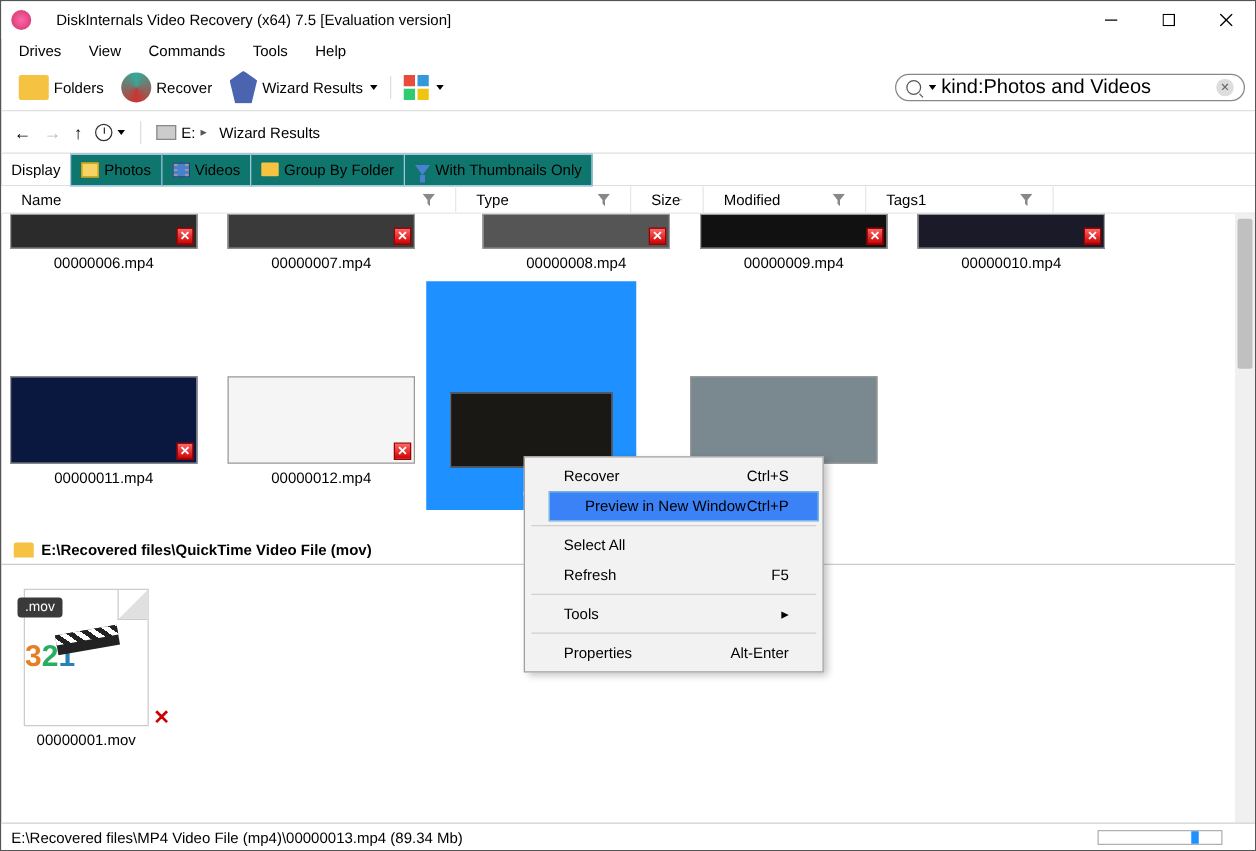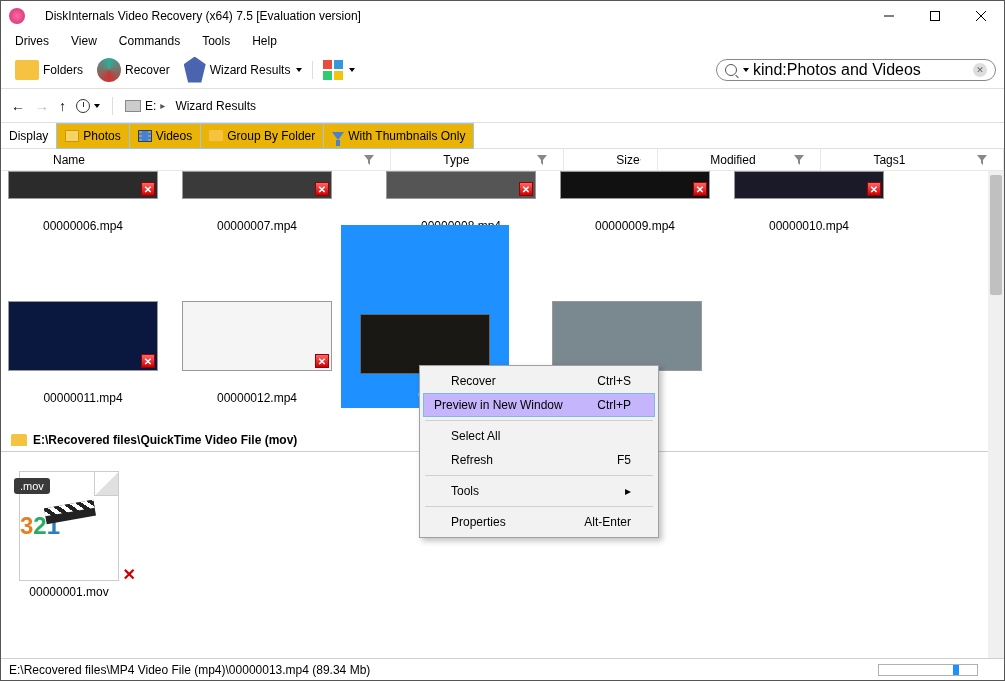--- a/index.html
+++ b/index.html
@@ -30,38 +30,38 @@
   .breadcrumb { height: 34px; display: flex; align-items: center; padding: 0 10px; gap: 10px; border-bottom: 1px solid #e0e0e0; }
   .bc-arrow { font-size: 14px; color: #000; }
   .bc-arrow.disabled { color: #bbb; }
   .bc-sep { height: 18px; width:1px; background:#ddd; margin: 0 2px;}
   .crumb { display:flex; align-items:center; gap:4px; }
   .crumb-arrow { font-size:10px; color:#555; }
   
   
   .filterbar { height: 26px; display:flex; align-items:center; border-bottom:1px solid #e0e0e0; }
   .filterbar .fb-label { padding: 0 8px; }
-  .filterbar .fb-btn { display:flex;align-items:center;gap:4px;padding:0 8px;height:26px;border:1px solid #9fc6e6;background:#eab308; }
+  .filterbar .fb-btn { display:flex;align-items:center;gap:4px;padding:0 8px;height:26px;border:1px solid #9fc6e6;background:#0f766e; }
   .filterbar .fb-btn + .fb-btn { border-left:none; }
   
   
   .cols { height: 22px; display:flex; align-items:center; border-bottom:1px solid #e8e8e8; background:#fff; }
-  .col { display:flex;align-items:center;justify-content:space-between;padding:0 16px;height:100%;border-right:1px solid #e8e8e8;margin-left:36px; }
+  .col { display:flex;align-items:center;justify-content:space-between;padding:0 16px;height:100%;border-right:1px solid #e8e8e8; }
   .col .funnel { width:10px;height:10px; }
   
   
   .content-wrap { display:flex; height: calc(681px - 30px - 20px - 38px - 34px - 26px - 22px - 22px); }
   .content { flex:1; overflow:hidden; position:relative; }
   .scrollbar-v { width:16px; background:#f0f0f0; position:relative; }
   .scrollbar-v .thumb { position:absolute; left:2px; right:2px; top:4px; height:120px; background:#c0c0c0; border-radius:2px; }
   .row-thumbs { display:flex; gap:18px; padding: 0 4px 8px 4px; }
   .thumb-item { display:flex; flex-direction:column; align-items:center; width: 156px; }
   .thumb-img { width:150px; height:28px; background:#2b2b2b; position:relative; border:1px solid #999; }
   .thumb-img .xmark { position:absolute; right:2px; bottom:2px; width:14px; height:14px; background:linear-gradient(#f66,#c00); display:flex;align-items:center;justify-content:center;color:#fff;font-size:10px;font-weight:bold;border:1px solid #900; }
-  .thumb-label { margin-top:20px; }
+  .thumb-label { margin-top:4px; }
   
   .selected-item { width:168px; height:183px; background:#1e90ff; display:flex;flex-direction:column;align-items:center;justify-content:flex-end;padding-bottom:6px; position:relative; margin-left: 340px; margin-top: -6px; }
   .selected-item .thumb-img { width:130px; height:60px; border:1px solid #666; margin-bottom:28px;}
   .selected-item .thumb-label { color:#fff; position:absolute; bottom:6px; }
   .item11 .thumb-img { background:#0a1840; height:70px;width:150px; }
   .item12 .thumb-img { background:#f5f5f5; height:70px;width:150px; }
   .item14 .thumb-img { background:#7a8890; height:70px;width:150px; }
   
   
   .folder-group { display:flex;align-items:center;gap:6px;padding:4px 6px;position:absolute;top:258px;left:4px;font-weight:bold; }
@@ -77,21 +77,21 @@
   .mov-badge { position:absolute; top:6px; left:-6px; background:#3a3a3a;color:#fff;font-size:11px;padding:2px 6px;border-radius:3px; }
   .mov-321 { font-size:24px;font-weight:bold; }
   .mov-321 .c1{color:#e67e22;} .mov-321 .c2{color:#27ae60;} .mov-321 .c3{color:#2980b9;}
   .mov-clap { width:50px;height:16px;background:#222;position:absolute;top:32px;left:25px;transform:rotate(-10deg); }
   .mov-clap::before{content:"";position:absolute;top:0;left:0;right:0;height:8px;background:repeating-linear-gradient(45deg,#fff,#fff 4px,#222 4px,#222 8px);}
   .mov-x { position:absolute; right:-18px; bottom:-4px; color:#c00;font-weight:bold;font-size:16px; }
   
   
   .context-menu { position:absolute; top:364px; left:418px; width:240px; background:#f2f2f2; border:1px solid #a0a0a0; box-shadow:3px 3px 6px rgba(0,0,0,0.25); padding:3px; z-index:100; }
   .cm-item { display:flex; justify-content:space-between; padding:5px 24px 5px 28px; }
-  .cm-item.highlighted { background:#c4b5fd; border:1px solid #7fb8e0; padding:4px 23px 4px 10px; }
+  .cm-item.highlighted { background:#3b82f6; border:1px solid #7fb8e0; padding:4px 23px 4px 28px;margin-left:16px; }
   .cm-sep { height:1px; background:#d0d0d0; margin:3px 2px; }
   .cm-sub { margin-left:auto; }
   
   
   .statusbar { position:absolute; bottom:0; left:0; right:0; height:22px; border-top:1px solid #d0d0d0; display:flex;align-items:center;padding:0 8px;background:#fff; }
   .status-progress { margin-left:auto;width:100px;height:12px;border:1px solid #b0b0b0;background:#fff;position:relative;margin-right:18px; }
   .status-progress .bar { position:absolute;top:0;bottom:0;left:74px;width:6px;background:#1e90ff; }
   
   .funnel-svg{fill:#888;}
   

